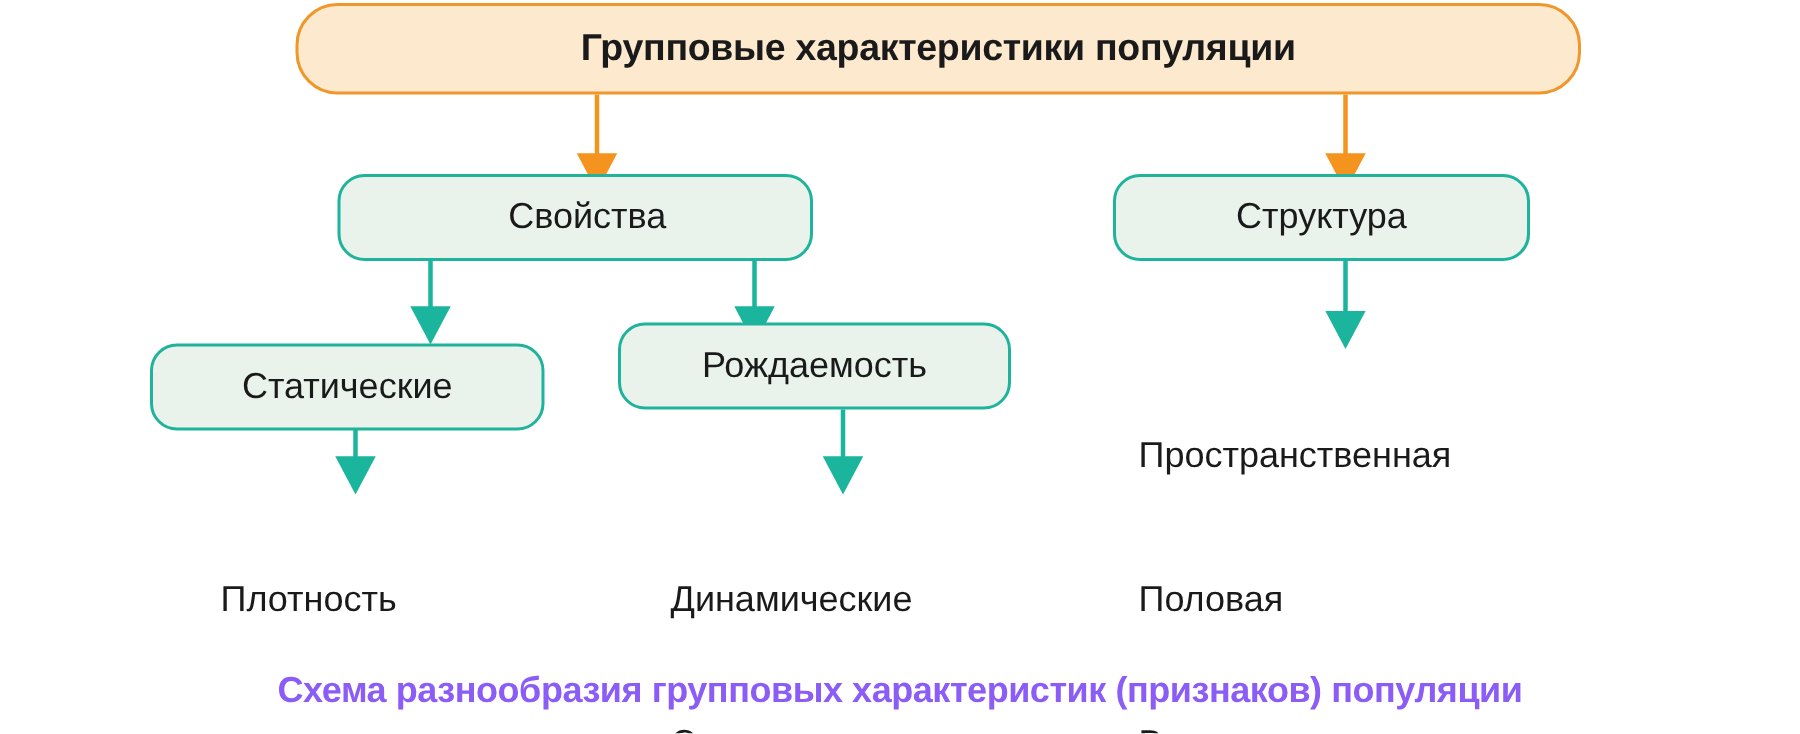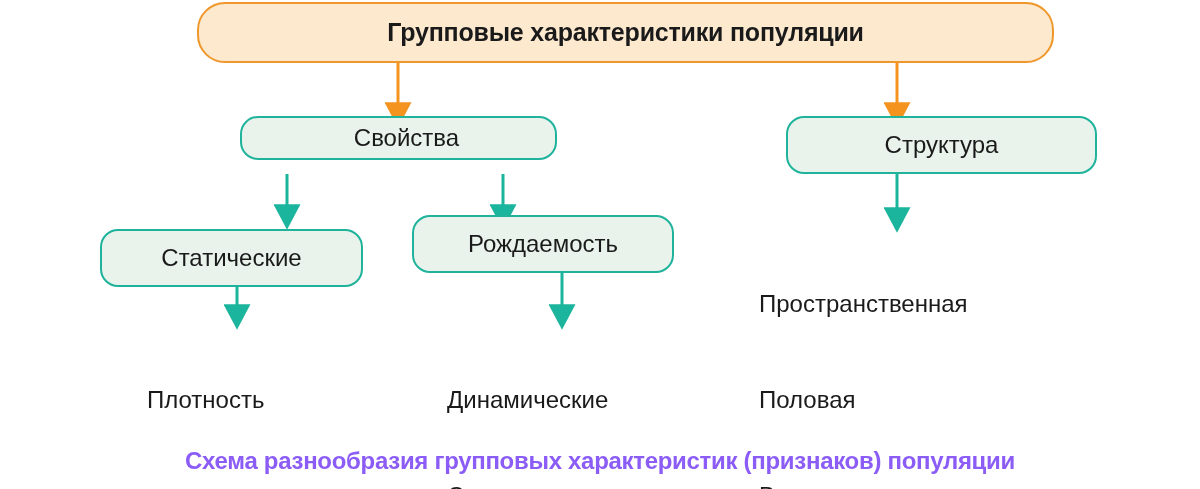--- a/index.html
+++ b/index.html
@@ -52,31 +52,31 @@
 
   .node-branch {
     background: #E9F3EC;
     border: 2px solid #1FB39C;
     border-radius: 18px;
     font-size: 24px;
     font-weight: normal;
   }
 
   .node-properties {
-    left: 240px;
+    left: 225px;
     top: 116px;
     width: 317px;
-    height: 44px;
+    height: 58px;
     padding-left: 16px;
   }
 
   .node-structure {
-    left: 786px;
+    left: 742px;
     top: 116px;
-    width: 311px;
+    width: 278px;
     height: 58px;
   }
 
   .node-static {
     left: 100px;
     top: 215px;
     width: 263px;
     height: 58px;
     margin-top: 14px;
   }

